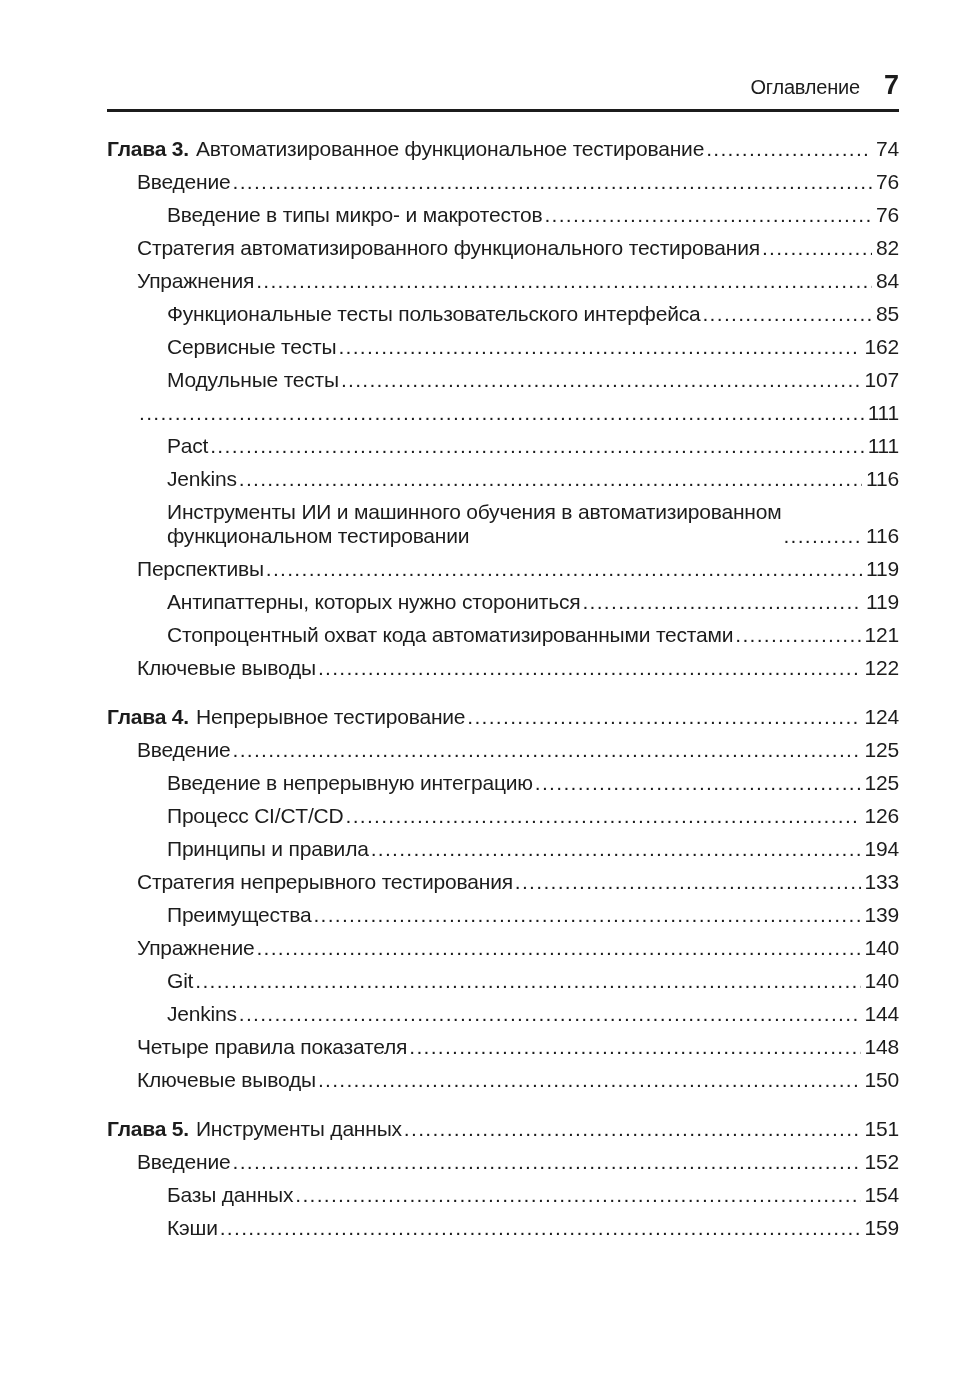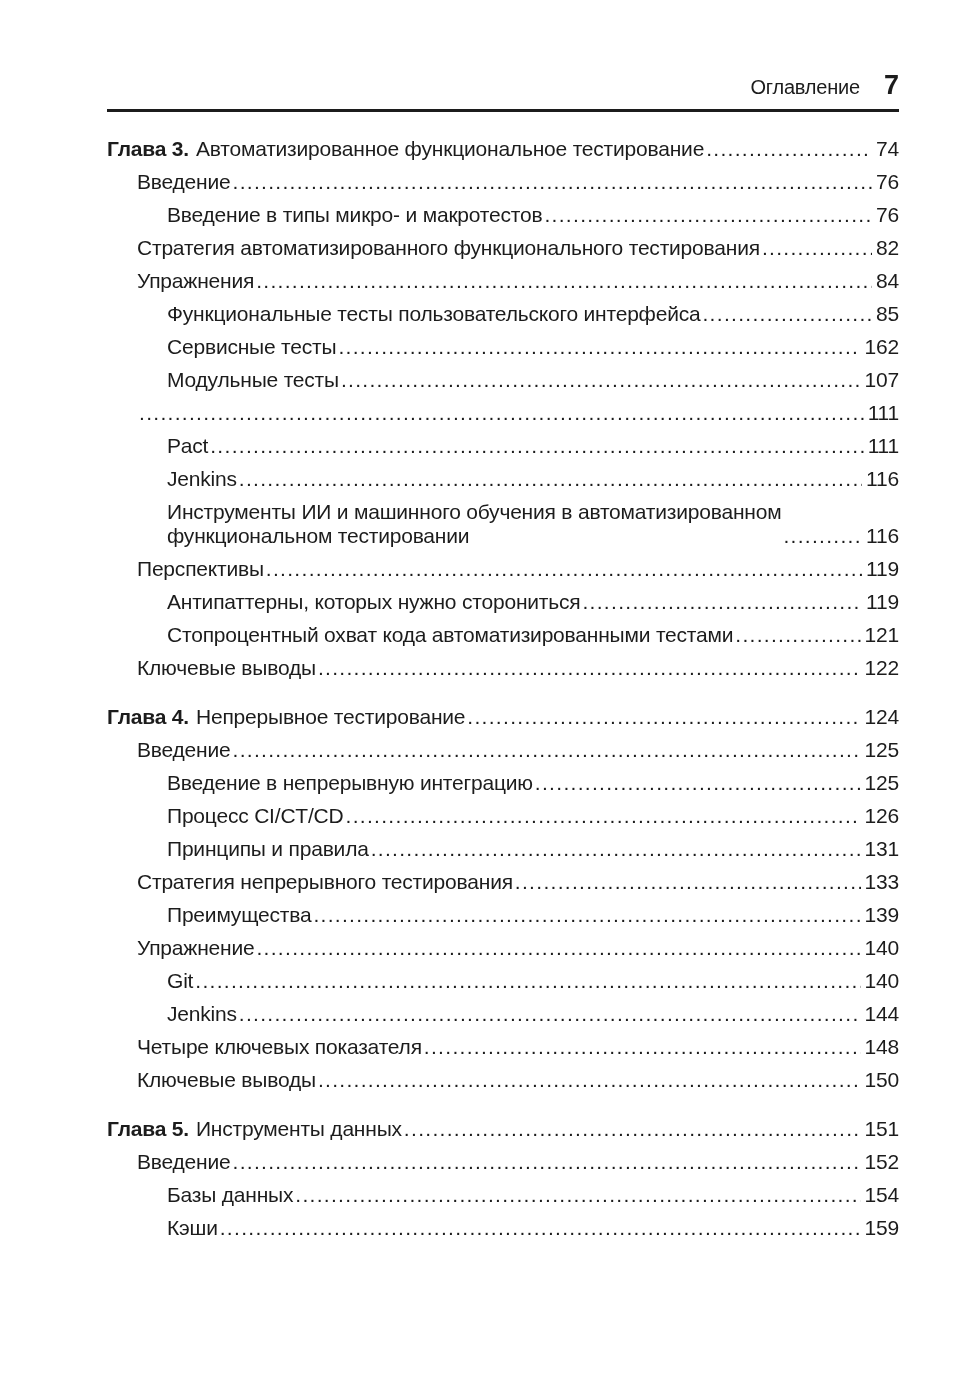--- a/index.html
+++ b/index.html
@@ -190,21 +190,21 @@
         <span class="page-num">125</span>
       </div>
       <div class="toc-row lvl2">
         <span class="entry-title">Процесс CI/CT/CD</span>
         <span class="leader"></span>
         <span class="page-num">126</span>
       </div>
       <div class="toc-row lvl2">
         <span class="entry-title">Принципы и правила</span>
         <span class="leader"></span>
-        <span class="page-num">131</span>
+        <span class="page-num">194</span>
       </div>
       <div class="toc-row lvl1">
         <span class="entry-title">Стратегия непрерывного тестирования</span>
         <span class="leader"></span>
         <span class="page-num">133</span>
       </div>
       <div class="toc-row lvl2">
         <span class="entry-title">Преимущества</span>
         <span class="leader"></span>
         <span class="page-num">139</span>
@@ -218,21 +218,21 @@
         <span class="entry-title">Git</span>
         <span class="leader"></span>
         <span class="page-num">140</span>
       </div>
       <div class="toc-row lvl2">
         <span class="entry-title">Jenkins</span>
         <span class="leader"></span>
         <span class="page-num">144</span>
       </div>
       <div class="toc-row lvl1">
-        <span class="entry-title">Четыре ключевых показателя</span>
+        <span class="entry-title">Четыре правила показателя</span>
         <span class="leader"></span>
         <span class="page-num">148</span>
       </div>
       <div class="toc-row lvl1">
         <span class="entry-title">Ключевые выводы</span>
         <span class="leader"></span>
         <span class="page-num">150</span>
       </div>
       <div class="toc-row chapter">
         <span class="chapter-label">Глава 5.</span>

